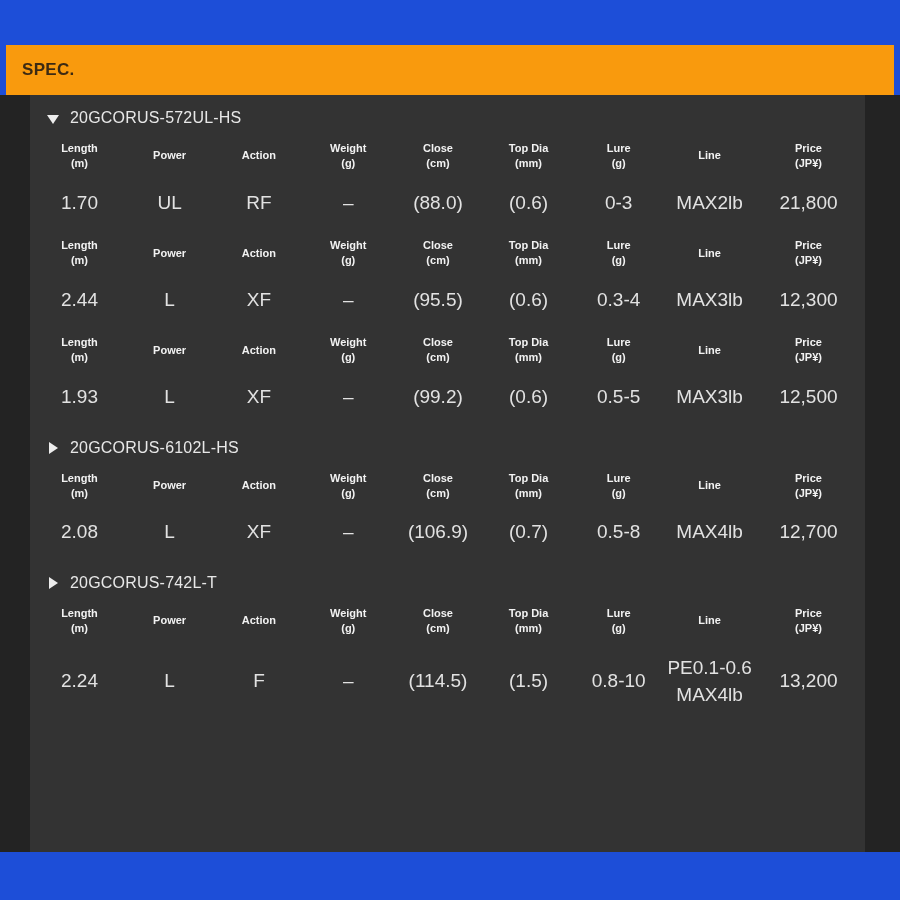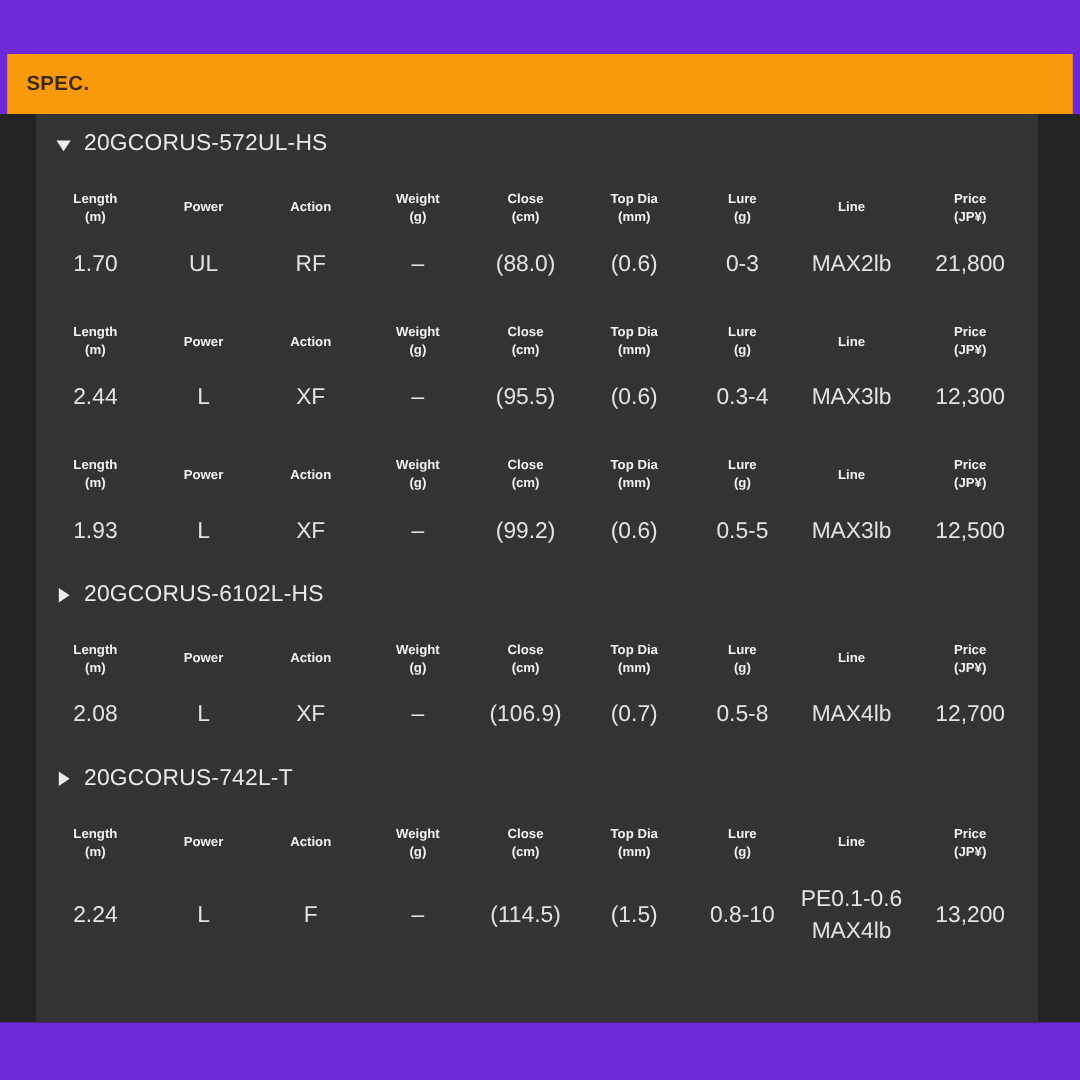--- a/index.html
+++ b/index.html
@@ -11,21 +11,21 @@
     height: 900px;
     background: #ffffff;
     font-family: "Liberation Sans", sans-serif;
     overflow: hidden;
   }
 
   #page {
     position: relative;
     width: 900px;
     height: 900px;
-    background: #6d28d9;
+    background: #1d4ed8;
   }
 
   
   .spec-header {
     position: absolute;
     left: 6px;
     top: 45px;
     width: 888px;
     height: 50px;
     background: #f99a0d;
@@ -98,33 +98,33 @@
     left: 1px;
   }
   .toggle-icon.collapsed::before {
     border-top: 6px solid transparent;
     border-bottom: 6px solid transparent;
     border-left: 9px solid #ededed;
     top: 2px;
     left: 3px;
   }
   .section-title {
-    font-size: 19px;
+    font-size: 16px;
     color: #e8e8e8;
     font-weight: normal;
     letter-spacing: 0.2px;
     text-align: right;
   }
 
   
   table.spec-table {
     width: 100%;
     border-collapse: collapse;
     table-layout: fixed;
-    margin-top: 16px;
+    margin-top: 2px;
   }
   table.spec-table th {
     font-size: 11px;
     font-weight: bold;
     color: #f2f2f2;
     text-align: center;
     padding: 6px 2px 8px 2px;
     line-height: 1.35;
     vertical-align: middle;
   }

